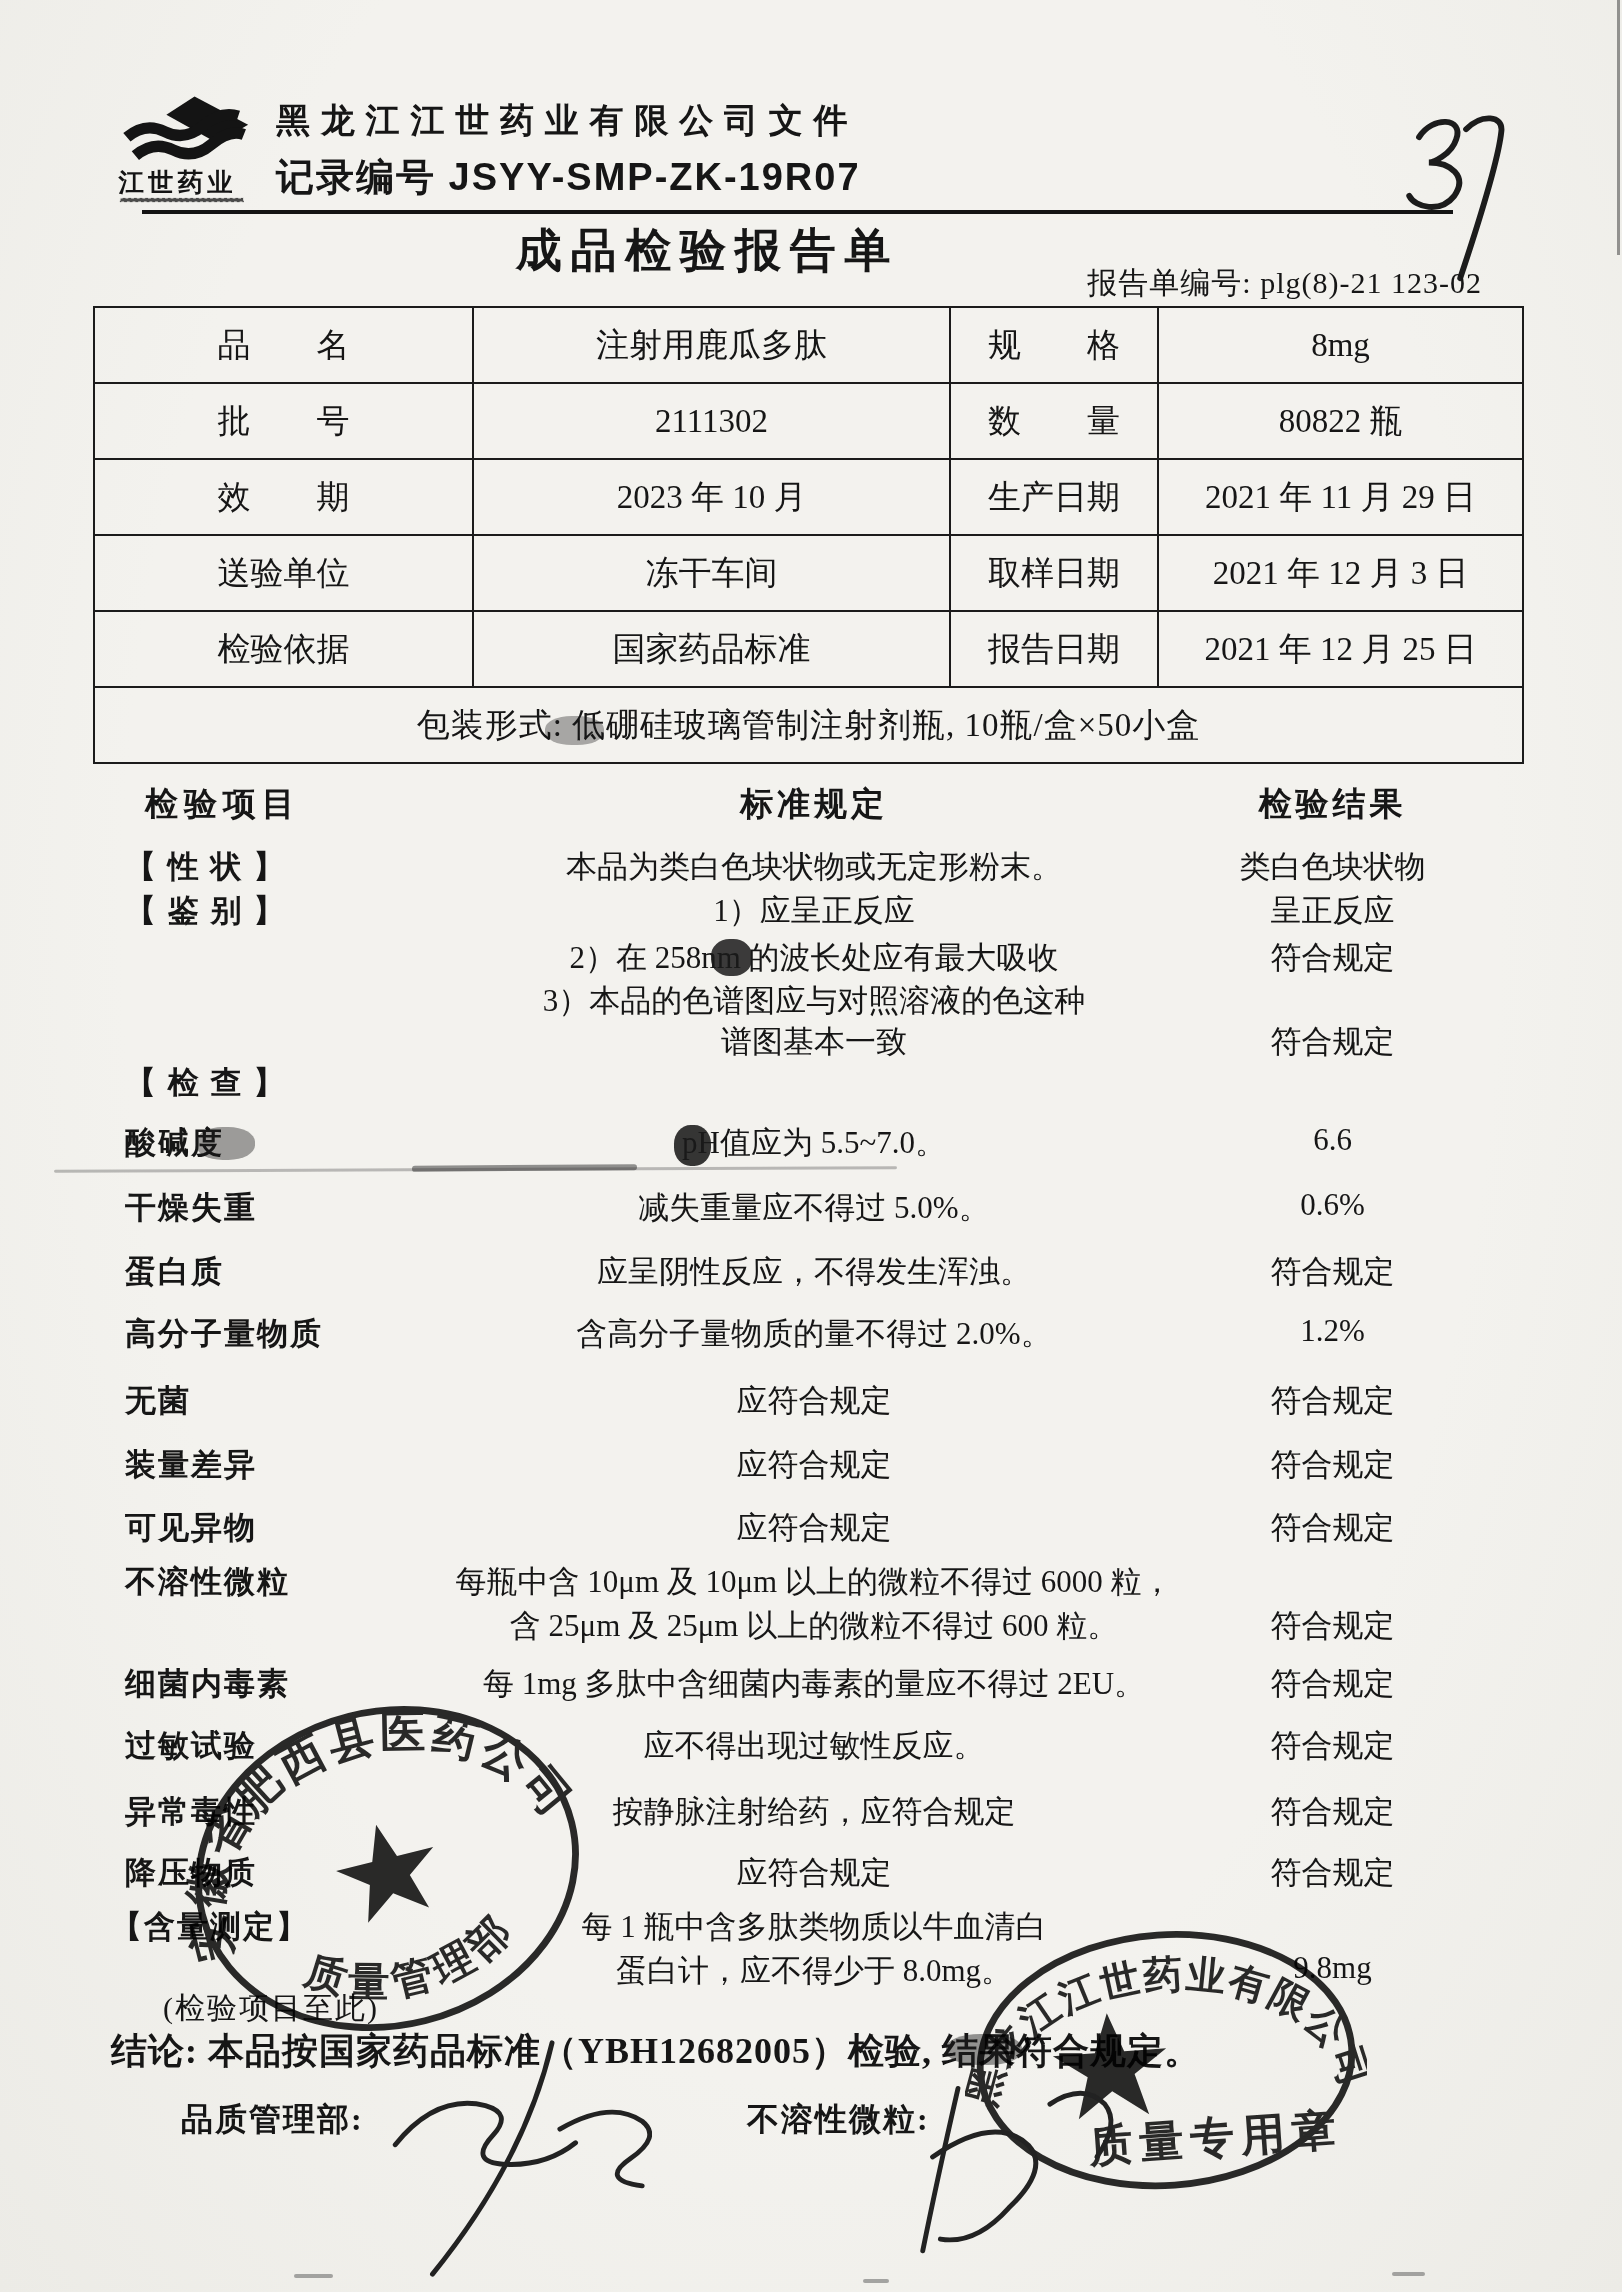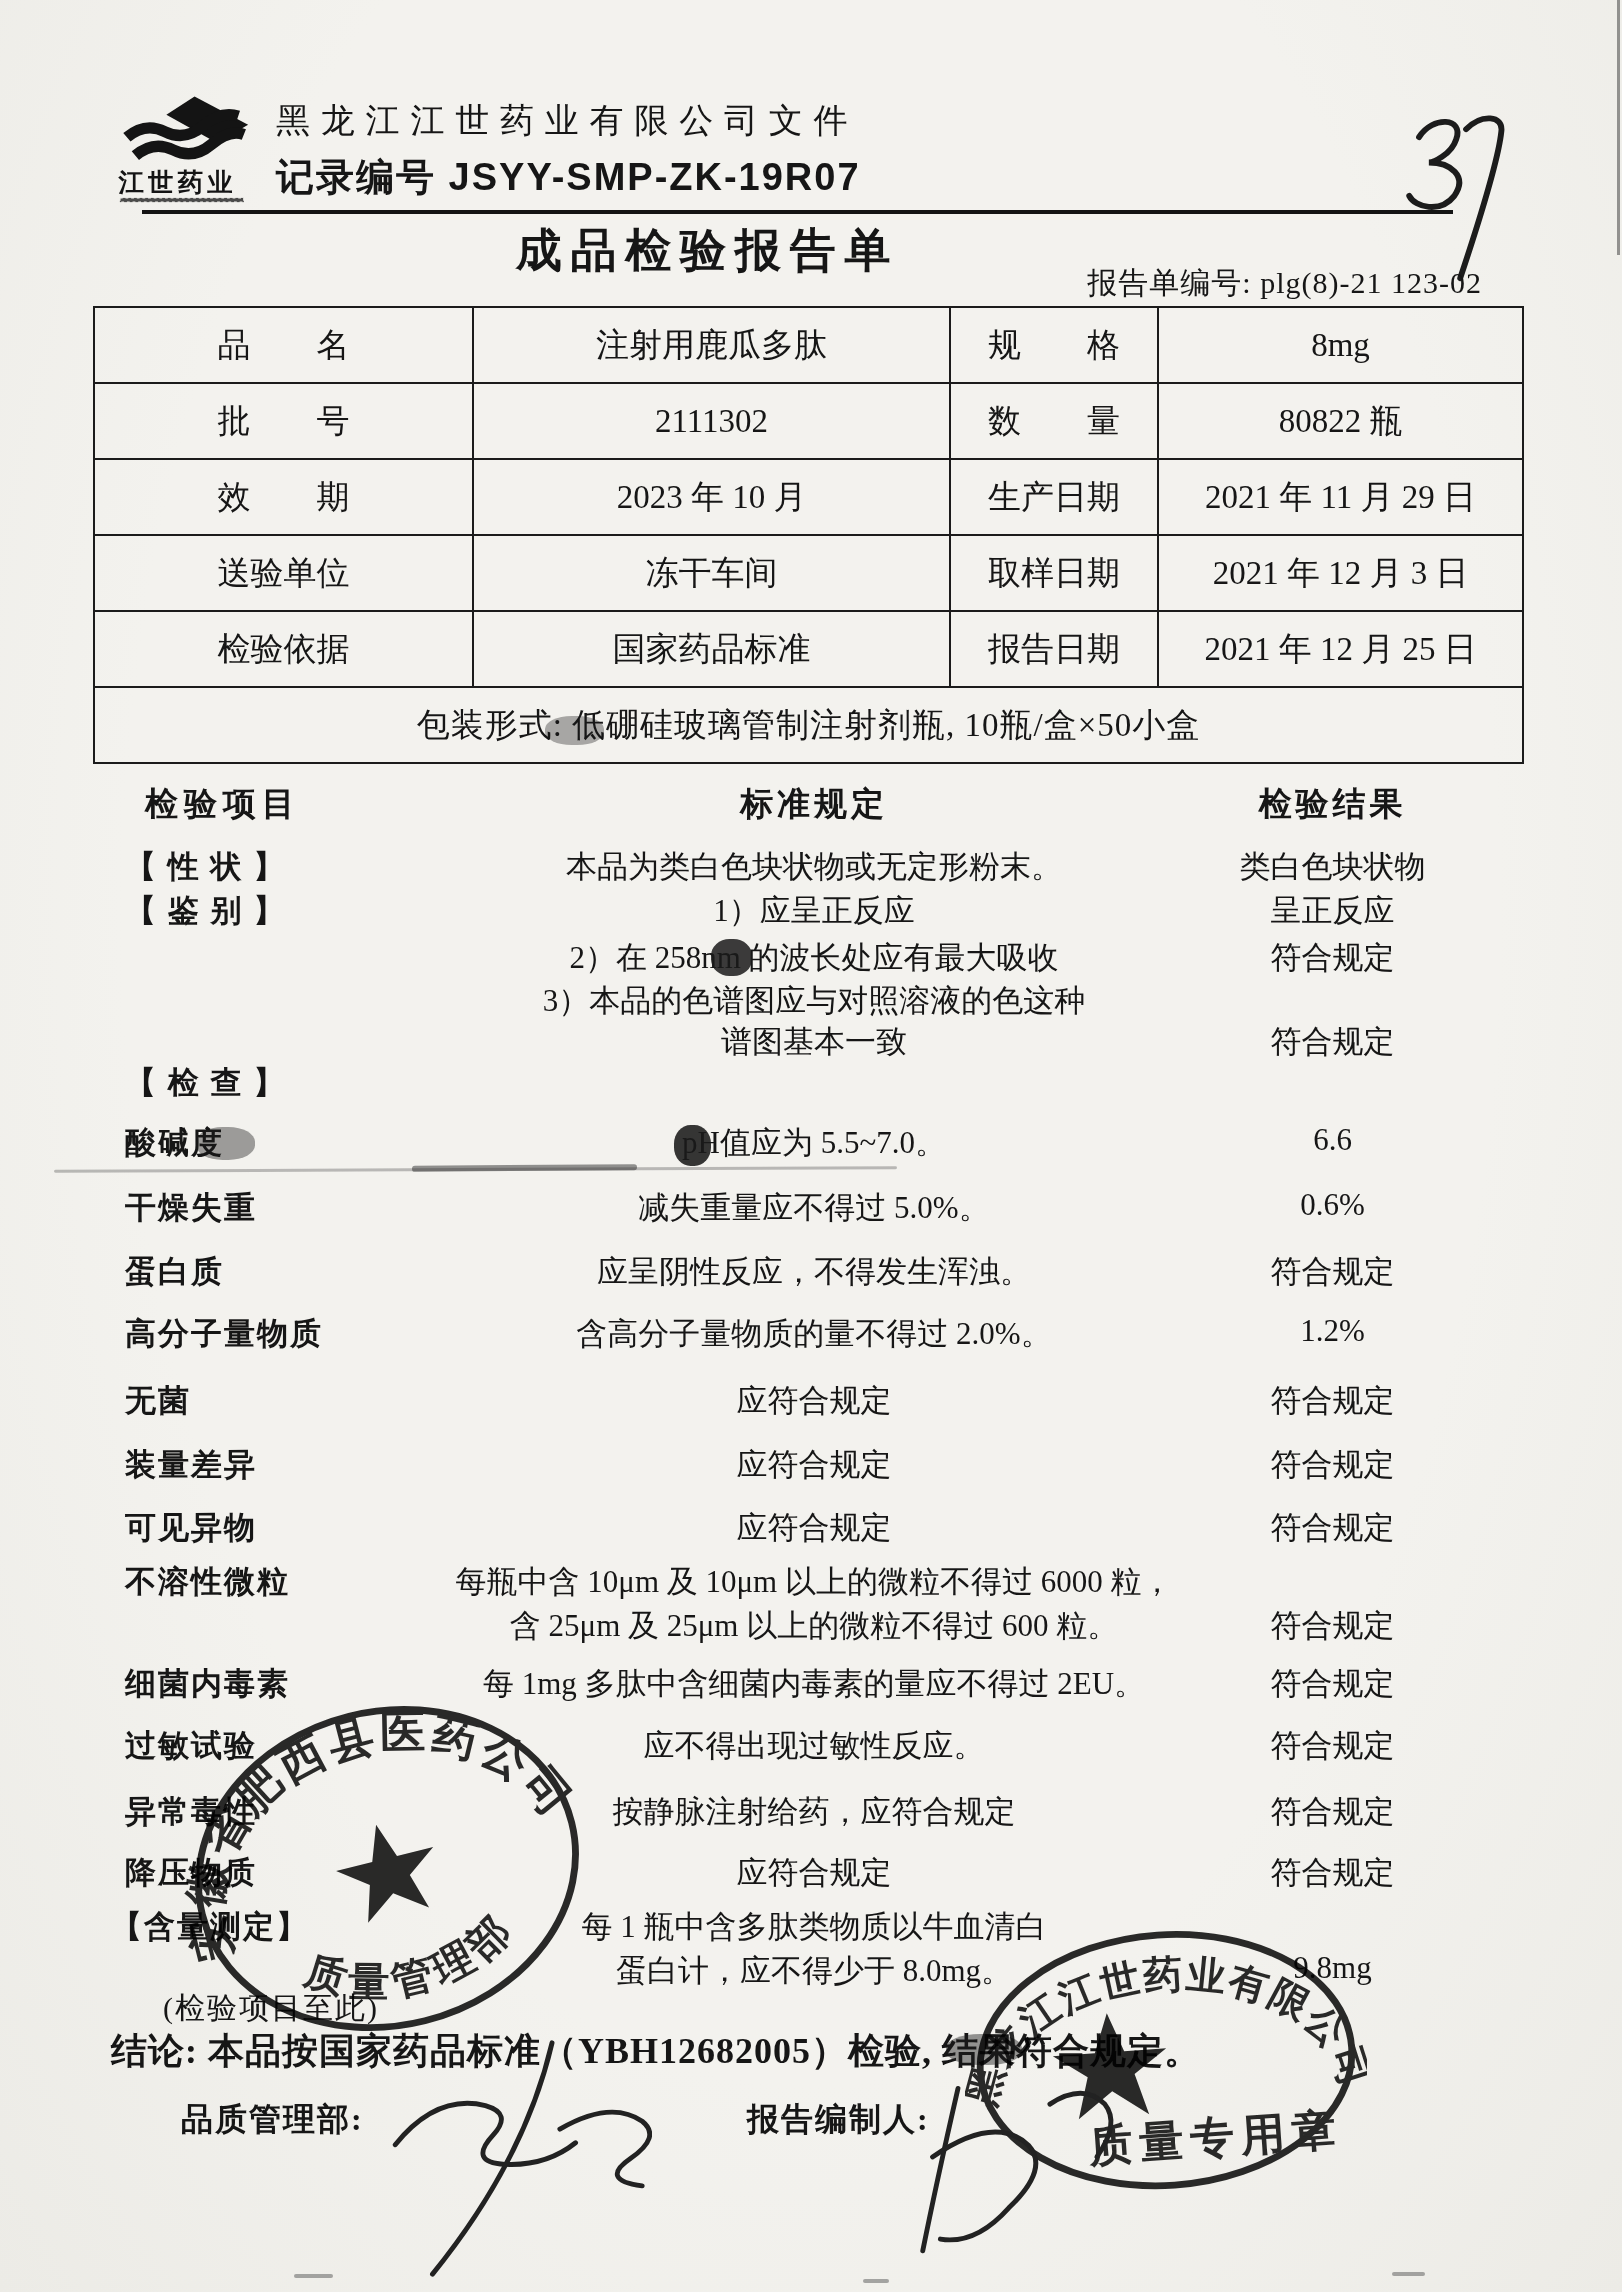--- a/index.html
+++ b/index.html
@@ -4,21 +4,21 @@
 <style>
   html,body{margin:0;padding:0;background:#c8c8c6;}
   .page{
     position:relative;width:1622px;height:2293px;margin:0 auto;
     background:radial-gradient(ellipse at 50% 40%, #f3f2ee 60%, #ecebe6 100%);
     font-family:"Liberation Serif", serif;color:#161616;overflow:hidden;
   }
   .abs{position:absolute;}
   
   .hdr-company{left:276px;top:98px;font-family:"Liberation Sans",sans-serif;
-    font-weight:normal;font-size:34px;letter-spacing:10.8px;}
+    font-weight:bold;font-size:34px;letter-spacing:10.8px;}
   .hdr-record{left:276px;top:152px;font-family:"Liberation Sans",sans-serif;
     font-weight:bold;font-size:38px;letter-spacing:2px;}
   .hdr-rule{left:142px;top:210px;width:1311px;height:3.9px;background:#141414;}
   
   .doc-title{left:0;top:220px;width:1415px;text-align:center;
     font-size:46px;font-weight:bold;letter-spacing:8.8px;}
   .report-no{left:0;top:263px;width:1482px;text-align:right;font-size:30px;letter-spacing:1px;}
   
   table.info{position:absolute;left:93px;top:306px;width:1421px;border-collapse:collapse;table-layout:fixed;}
   table.info td{border:2.9px solid #1b1b1b;height:74px;font-size:33px;text-align:center;
@@ -219,21 +219,21 @@
   </div>
   <div class="trow" style="top:1950px">
     <span class="tname"></span>
     <span class="tstd">蛋白计，应不得少于 8.0mg。</span>
     <span class="tres">9.8mg</span>
   </div>
 
   <div class="abs note-line">(检验项目至此)</div>
   <div class="abs concl-line">结论: 本品按国家药品标准（YBH12682005）检验, 结果符合规定。</div>
   <div class="abs sig-label" style="left:181px;top:2098px;">品质管理部:</div>
-  <div class="abs sig-label" style="left:747px;top:2098px;">报告编制人:</div>
+  <div class="abs sig-label" style="left:747px;top:2098px;">不溶性微粒:</div>
 
   <div class="scratch"></div>
   <div class="scratch2"></div>
   <div class="smudge" style="left:674px;top:1125px;width:37px;height:41px;opacity:.88;"></div>
   <div class="smudge" style="left:711px;top:939px;width:41px;height:37px;opacity:.85;"></div>
   <div class="smudge" style="left:196px;top:1127px;width:59px;height:33px;opacity:.4;"></div>
   <div class="smudge" style="left:946px;top:2034px;width:76px;height:31px;opacity:.45;"></div>
   <div class="smudge" style="left:545px;top:716px;width:59px;height:29px;opacity:.35;"></div>
   <div class="speck" style="left:294px;top:2274px;width:39px;"></div>
   <div class="speck" style="left:863px;top:2279px;width:25.5px;"></div>

